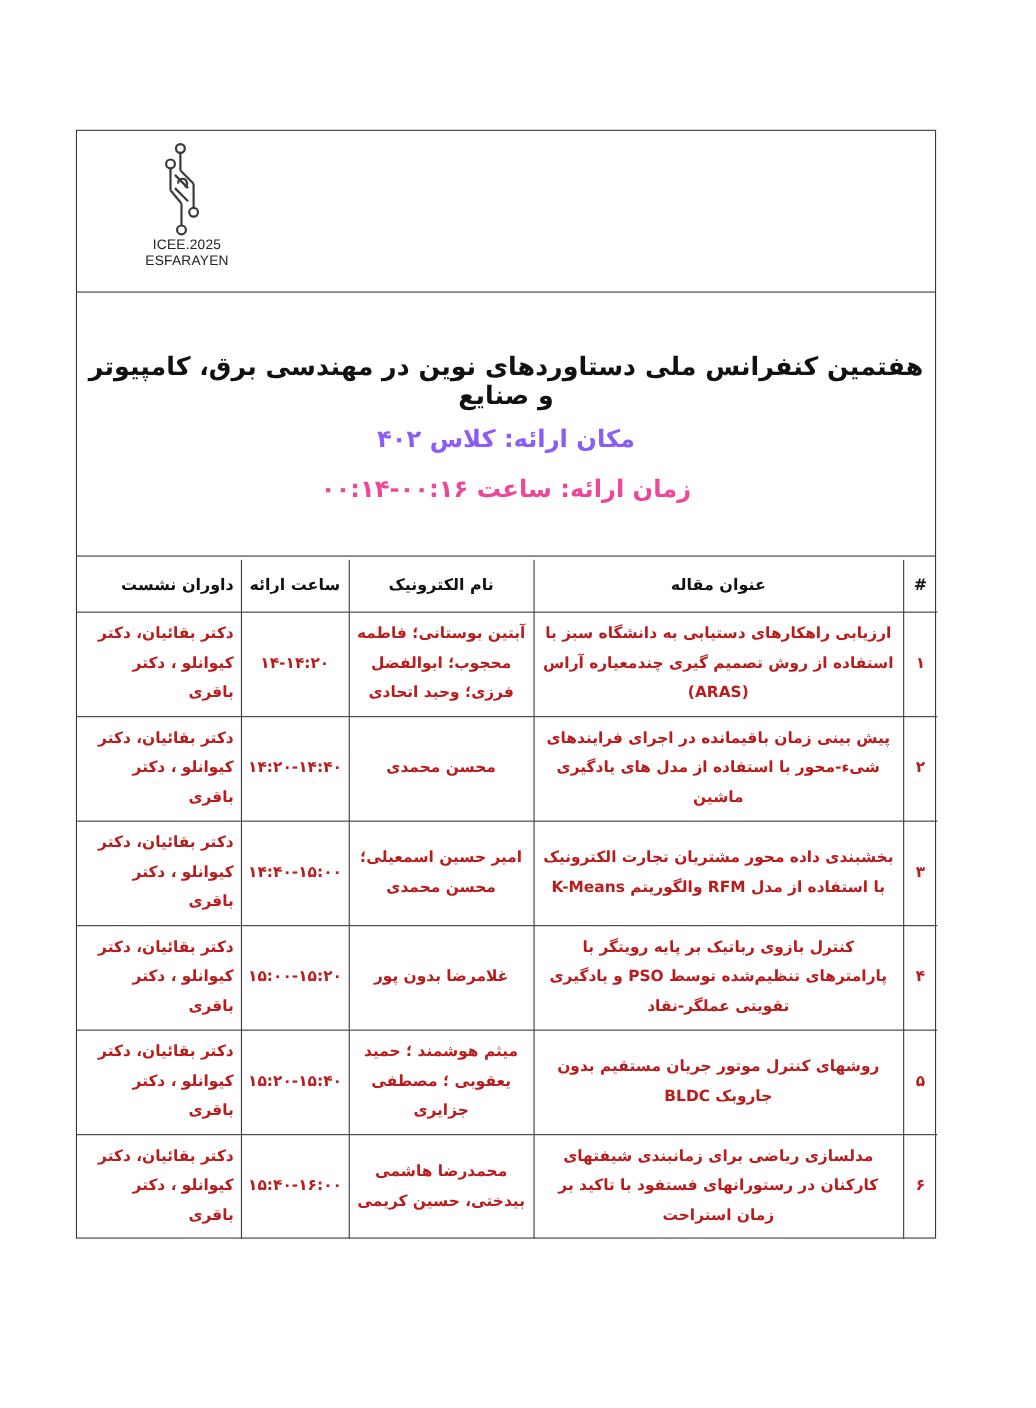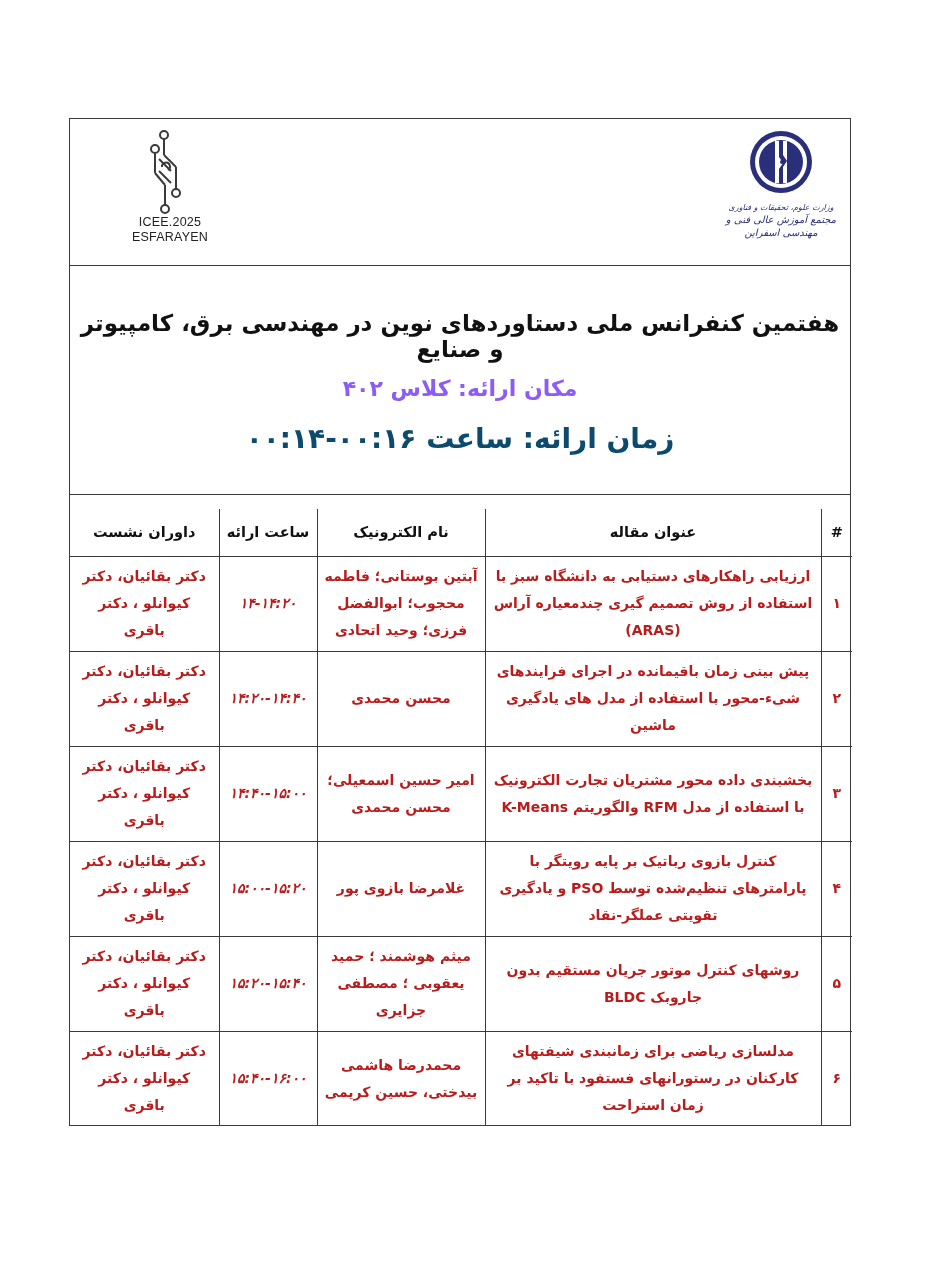--- a/index.html
+++ b/index.html
@@ -45,71 +45,71 @@
     font-size: 8px; color: #2a2f7a; line-height: 10px;
     font-style: italic;
   }
   .logo-right .college {
     direction: rtl;
     font-family: "DejaVu Serif", "Liberation Serif", serif;
     font-size: 10px; color: #2a2f7a; line-height: 13px;
     font-style: italic;
   }
   .title-block {
-    position: absolute; left: 0; top: 133px;
+    position: absolute; left: 0; top: 144px;
     width: 100%; height: 243px;
     border-bottom: 1.5px solid #3a3a3a;
     direction: rtl;
     text-align: center;
   }
   .title-main {
     position: absolute; left: 0; right: 0; top: 58px;
     font-size: 23px; font-weight: bold; letter-spacing: -0.5px;
     color: #111;
   }
   .title-venue {
     position: absolute; left: 0; right: 0; top: 124px;
     font-size: 22px; font-weight: bold; color: #8b5cf6;
   }
   .title-time {
     position: absolute; left: 0; right: 0; top: 170px;
-    font-size: 28px; font-weight: bold; color: #0c4a6e;
+    font-size: 22px; font-weight: bold; color: #ec4899;
   }
   table.schedule {
     position: absolute; left: 0; top: 390px;
     width: 100%;
     border-collapse: collapse;
     direction: rtl;
     table-layout: fixed;
   }
   table.schedule th, table.schedule td {
     border: 1.3px solid #3a3a3a;
     text-align: center;
     vertical-align: middle;
     padding: 2px 6px;
   }
   table.schedule tr:first-child th { border-top: none; }
   table.schedule th:first-child, table.schedule td:first-child { border-right: none; }
-  table.schedule th:last-child, table.schedule td:last-child { border-left: none; }
+  table.schedule th:last-child, table.schedule td:last-child { border-left: none; text-align: right; }
   table.schedule tr:last-child td { border-bottom: none; }
   table.schedule th {
     height: 47px;
     font-size: 14.5px; font-weight: bold; color: #111;
   }
   table.schedule td {
     height: 95px;
     font-size: 14px; font-weight: bold; color: #b91c1c;
     line-height: 27px;
   }
   col.c-num { width: 31px; }
   col.c-title { width: 336px; }
   col.c-authors { width: 168px; }
   col.c-time { width: 98px; }
   col.c-judges { width: 149px; }
-  td.cell-time { direction: ltr; font-size: 13.5px; font-style: italic; }
+  td.cell-time { direction: ltr; font-size: 13.5px; }
   td.cell-num { font-size: 14px; padding: 0; }
   td.cell-title { padding: 2px 12px; }
 </style>
 </head>
 <body>
 
 <div class="sheet">
 
   <div class="logo-row">
     <div class="logo-left">
@@ -127,32 +127,20 @@
           <line x1="15" y1="56" x2="15" y2="76"></line>
           <line x1="9" y1="30" x2="21" y2="42"></line>
           <line x1="9" y1="42" x2="21" y2="54"></line>
           <path d="M12 38 a4 4 0 1 1 6 3"></path>
         </g>
       </svg>
       <div class="caption">ICEE.2025</div>
       <div class="caption">ESFARAYEN</div>
     </div>
 
-    <div class="logo-right">
-      <svg width="66" height="66" viewBox="0 0 66 66">
-        <circle cx="33" cy="33" r="31" fill="#2a2f7a"></circle>
-        <circle cx="33" cy="33" r="26" fill="#ffffff"></circle>
-        <circle cx="33" cy="33" r="22" fill="#2a2f7a"></circle>
-        <path d="M27 12 L27 54 L31 54 L31 40 L35 34 L31 28 L31 12 Z" fill="#ffffff"></path>
-        <path d="M35 12 L35 26 L39 32 L35 38 L35 54 L39 54 L39 12 Z" fill="#ffffff"></path>
-        <circle cx="34" cy="33" r="2" fill="#2a2f7a"></circle>
-      </svg>
-      <div class="ministry" style="margin-top:8px">وزارت علوم، تحقیقات و فناوری</div>
-      <div class="college">مجتمع آموزش عالی فنی و مهندسی اسفراین</div>
-    </div>
   </div>
 
   <div class="title-block">
     <div class="title-main">هفتمین کنفرانس ملی دستاوردهای نوین در مهندسی برق، کامپیوتر و صنایع</div>
     <div class="title-venue">مکان ارائه: کلاس ۴۰۲</div>
     <div class="title-time">زمان ارائه: ساعت ۰۰:۱۶-۰۰:۱۴</div>
   </div>
 
   <table class="schedule">
     <colgroup>
@@ -189,21 +177,21 @@
       <tr>
         <td class="cell-num">۳</td>
         <td class="cell-title">بخشبندی داده محور مشتریان تجارت الکترونیک با استفاده از مدل RFM والگوریتم K-Means</td>
         <td>امیر حسین اسمعیلی؛ محسن محمدی</td>
         <td class="cell-time">۱۴:۴۰-۱۵:۰۰</td>
         <td>دکتر بقائیان، دکتر کیوانلو ، دکتر باقری</td>
       </tr>
       <tr>
         <td class="cell-num">۴</td>
         <td class="cell-title">کنترل بازوی رباتیک بر پایه رویتگر با پارامترهای تنظیم‌شده توسط PSO و یادگیری تقویتی عملگر-نقاد</td>
-        <td>غلامرضا بازوی پور</td>
+        <td>غلامرضا بدون پور</td>
         <td class="cell-time">۱۵:۰۰-۱۵:۲۰</td>
         <td>دکتر بقائیان، دکتر کیوانلو ، دکتر باقری</td>
       </tr>
       <tr>
         <td class="cell-num">۵</td>
         <td class="cell-title">روشهای کنترل موتور جریان مستقیم بدون جاروبک BLDC</td>
         <td>میثم هوشمند ؛ حمید یعقوبی ؛ مصطفی جزایری</td>
         <td class="cell-time">۱۵:۲۰-۱۵:۴۰</td>
         <td>دکتر بقائیان، دکتر کیوانلو ، دکتر باقری</td>
       </tr>

